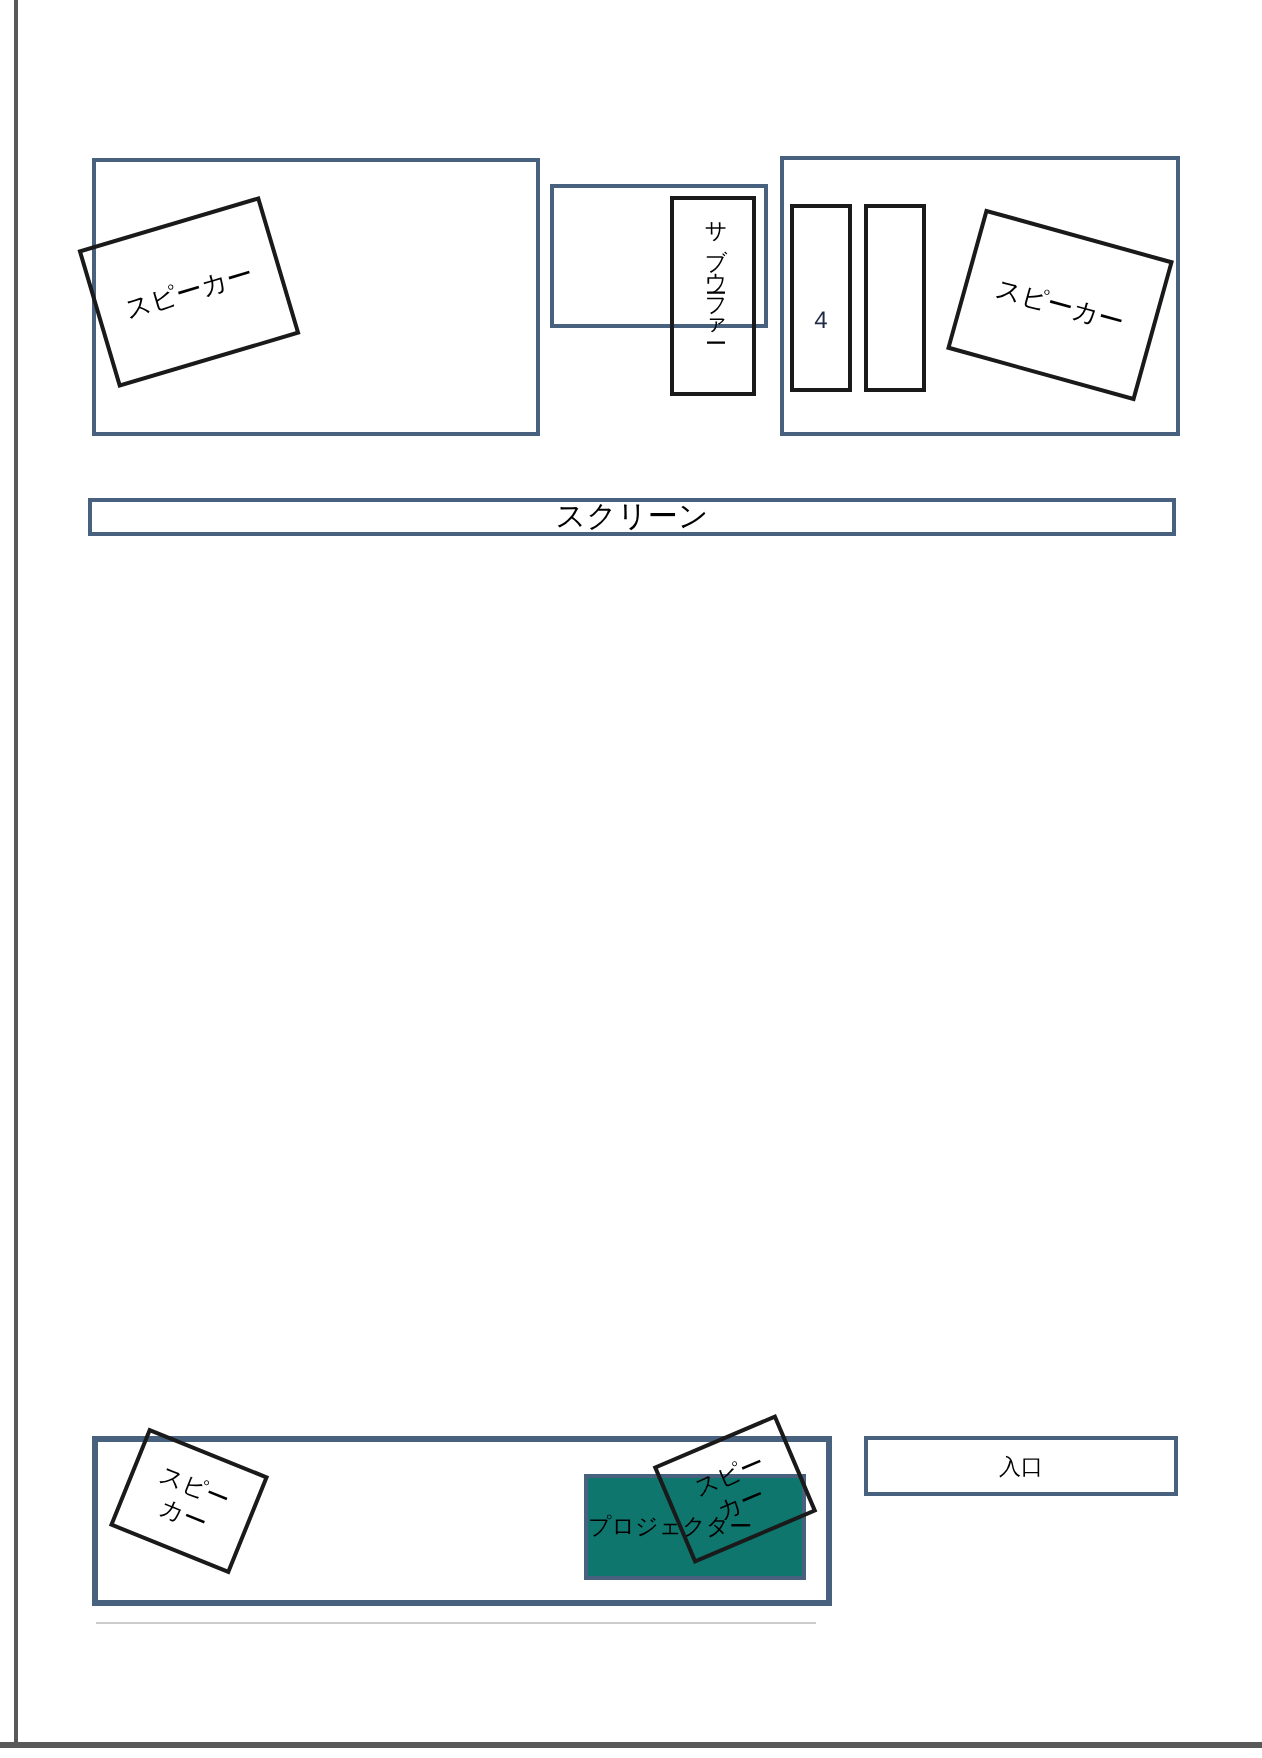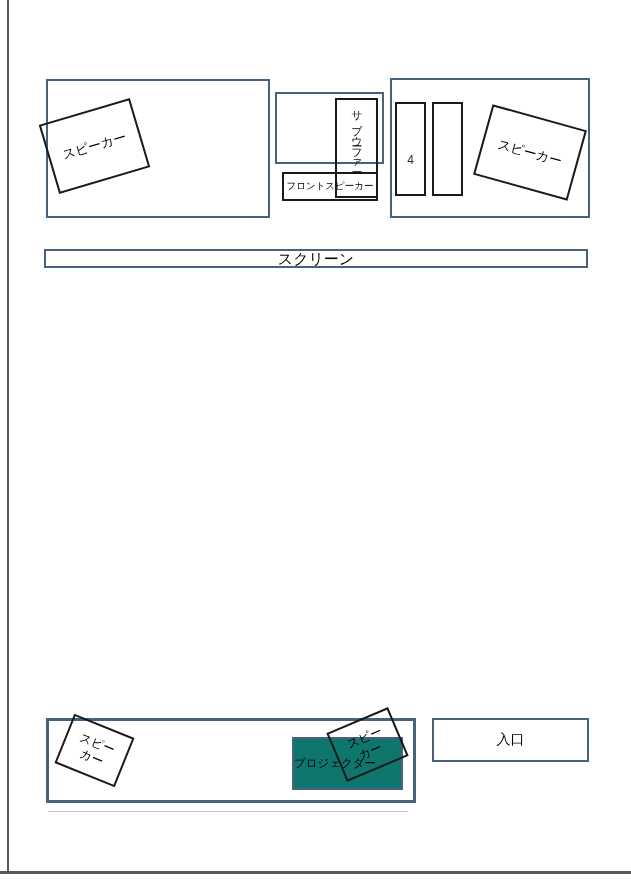--- a/index.html
+++ b/index.html
@@ -24,23 +24,23 @@
 
   
   .blue-rect { border: 2px solid #47617f; background: transparent; }
   .room-top-left    { left: 46px;  top: 79px;  width: 224px; height: 139px; }
   .room-top-right   { left: 390px; top: 78px;  width: 200px; height: 140px; }
   .mid-cabinet      { left: 275px; top: 92px;  width: 109px; height: 72px; }
   .screen-bar       { left: 44px;  top: 249px; width: 544px; height: 19px;
                       display: flex; align-items: center; justify-content: center;
                       font-size: 15px; line-height: 1; }
   .room-bottom-left { left: 46px;  top: 718px; width: 370px; height: 85px; border-width: 3px; }
-  .entrance-box     { left: 432px; top: 718px; width: 157px; height: 44px;
+  .entrance-box     { left: 432px; top: 718px; width: 157px; height: 30px;
                       display: flex; align-items: center; justify-content: center;
-                      font-size: 14px; }
+                      font-size: 11px; }
   .projector-box    { left: 292px; top: 737px; width: 111px; height: 53px;
                       background: #0f766e;
                       display: flex; align-items: center; justify-content: flex-start;
                       font-size: 11.5px; }
 
   
   .black-rect { border: 2px solid #1a1a1a; background: transparent; }
   .rack-1 { left: 395px; top: 102px; width: 31px; height: 94px;
             display: flex; justify-content: center; align-items: center;
             padding-top: 22px; font-size: 12px; color: #1f2a44; }
@@ -88,23 +88,20 @@
   <div class="abs blue-rect room-top-right"></div>
   <div class="abs black-rect rack-1">
     <span>4</span>
   </div>
   <div class="abs black-rect rack-2"></div>
   <div class="abs speaker-box speaker-top-right">
     <span>スピーカー</span>
   </div>
 
   <div class="abs blue-rect mid-cabinet"></div>
-  <div class="abs black-rect front-speaker-box">
-    <span>フロントスピーカー</span>
-  </div>
   <div class="abs black-rect subwoofer-box">
     <span class="vtext">サブウーファー</span>
   </div>
 
   <div class="abs blue-rect screen-bar">
     <span>スクリーン</span>
   </div>
 
   <div class="abs blue-rect room-bottom-left"></div>
   <div class="abs speaker-box speaker-bottom-left">

